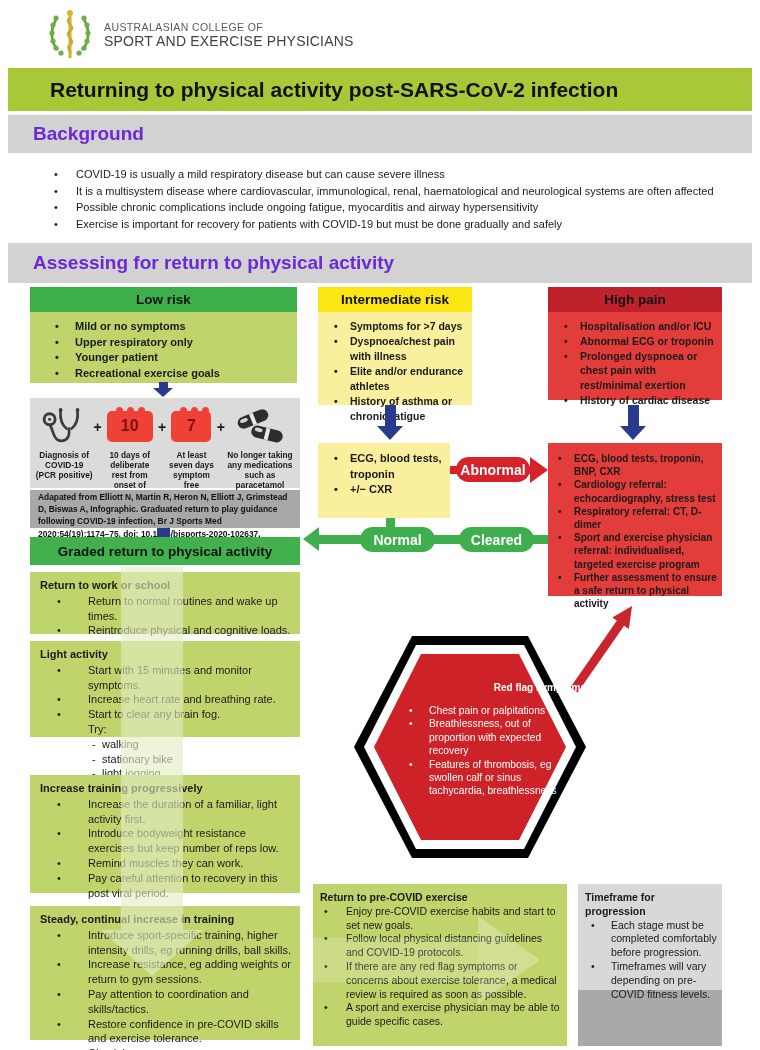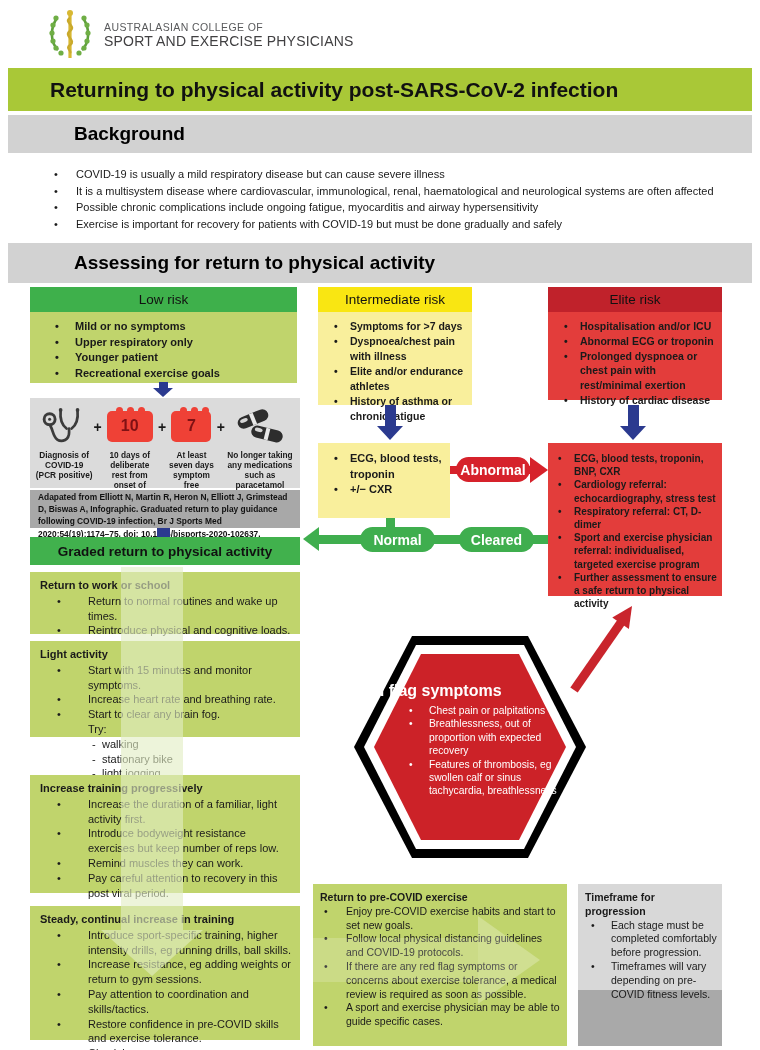--- a/index.html
+++ b/index.html
@@ -8,32 +8,32 @@
   .abs { position:absolute; }
 
   
   .org-line1 { font-size:10.5px; letter-spacing:.4px; color:#58595b; }
   .org-line2 { font-size:14px; letter-spacing:.2px; color:#414042; }
 
   .banner { left:8px; top:68px; width:744px; height:43px; background:#a9c837; display:flex; align-items:center; }
   .banner h1 { padding-left:42px; font-size:21px; font-weight:bold; color:#111; }
 
   .section-bar { left:8px; width:744px; background:#d2d2d2; display:flex; align-items:center; }
-  .section-bar .h { padding-left:66px; font-size:19px; font-weight:bold; color:#000000; }
+  .section-bar .h { padding-left:25px; font-size:19px; font-weight:bold; color:#6d28d9; }
 
   ul.blist { list-style:none; }
   ul.blist li { position:relative; }
   ul.blist li::before { content:"\2022"; position:absolute; }
 
   .bg-bullets { left:46px; top:166px; width:694px; font-size:11px; line-height:16.5px; }
   .bg-bullets li { padding-left:30px; }
   .bg-bullets li::before { left:8px; }
 
   
-  .risk-head { height:25px; display:flex; align-items:center; justify-content:center; font-weight:normal; font-size:13.5px; color:#111; }
+  .risk-head { height:25px; display:flex; align-items:center; justify-content:center; font-weight:bold; font-size:13.5px; color:#111; }
   .risk-body { font-weight:bold; padding:7px 6px 4px 8px; }
   .col-low { left:30px; top:287px; width:267px; }
   .col-low .risk-head { background:#3eb04b; }
   .col-low .risk-body { background:#c0d46c; height:71px; font-size:11px; line-height:15.5px; }
   .col-low li { padding-left:37px; } .col-low li::before { left:17px; }
   .col-mid { left:318px; top:287px; width:154px; }
   .col-mid .risk-head { background:#f9e612; }
   .col-mid .risk-body { background:#f9ef9c; height:93px; font-size:10.5px; line-height:15px; }
   .col-mid li { padding-left:24px; } .col-mid li::before { left:8px; }
   .col-high { left:548px; top:287px; width:174px; }
@@ -76,21 +76,21 @@
   .stage ul.dash { list-style:none; }
   .stage ul.dash li { padding-left:62px; }
   .stage ul.dash li::before { content:"-"; left:52px; }
 
   .wm-band { background:rgba(226,238,196,.62); }
   .wm-tri-down { width:0; height:0; border-left:51px solid transparent; border-right:51px solid transparent; border-top:46px solid rgba(226,238,196,.62); }
   .wm-tri-right { width:0; height:0; border-top:44px solid transparent; border-bottom:44px solid transparent; border-left:62px solid rgba(255,255,255,.25); }
 
   
   .hex { left:354px; top:636px; width:232px; height:222px; }
-  .hex-title { position:absolute; left:0; right:0; top:46px; text-align:left; color:#fff; font-weight:bold; font-size:16px; }
+  .hex-title { position:absolute; left:0; right:0; top:46px; text-align:right; color:#fff; font-weight:bold; font-size:10px; }
   .hex-list { position:absolute; left:52px; top:68px; width:160px; color:#fff; font-size:10.3px; line-height:13.4px; }
   .hex-list li { padding-left:23px; } .hex-list li::before { left:3px; }
 
   
   .precovid { left:313px; top:884px; width:254px; height:162px; background:#c0d46c; padding:7px 6px 0 7px; font-size:10.5px; line-height:13.8px; }
   .precovid .st-title { font-weight:bold; }
   .precovid li { padding-left:26px; } .precovid li::before { left:4px; }
   .timeframe { left:578px; top:884px; width:144px; height:162px; background:#a9a9a9; }
   .timeframe .tf-top { background:#d8d8d8; height:106px; padding:7px 5px 0 7px; font-size:10.5px; line-height:13.8px; }
   .timeframe .st-title { font-weight:bold; }
@@ -161,21 +161,21 @@
   <div class="abs col-mid">
     <div class="risk-head">Intermediate risk</div>
     <ul class="risk-body blist">
         <li>Symptoms for &gt;7 days</li>
         <li>Dyspnoea/chest pain with illness</li>
         <li>Elite and/or endurance athletes</li>
         <li>History of asthma or chronic fatigue</li>
       </ul>
   </div>
   <div class="abs col-high">
-    <div class="risk-head">Elite risk</div>
+    <div class="risk-head">High pain</div>
     <ul class="risk-body blist">
         <li>Hospitalisation and/or ICU</li>
         <li>Abnormal ECG or troponin</li>
         <li>Prolonged dyspnoea or chest pain with rest/minimal exertion</li>
         <li>History of cardiac disease</li>
       </ul>
   </div>
 
   <div class="abs barrow" style="left:153px; top:382px; width:20px;">
     <div class="shaft" style="width:9px; height:6px;"></div>

